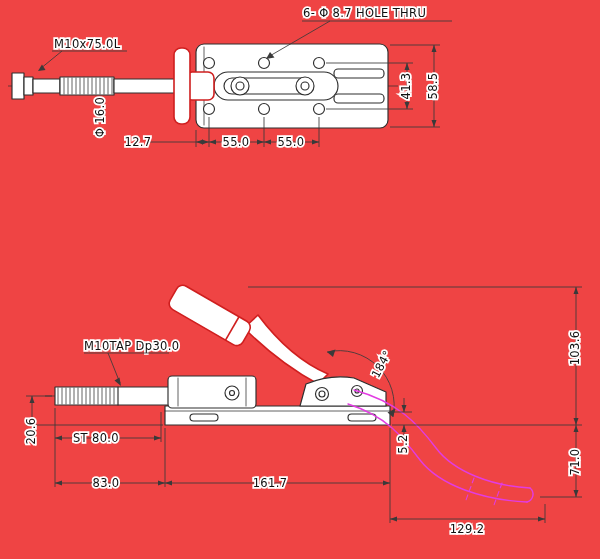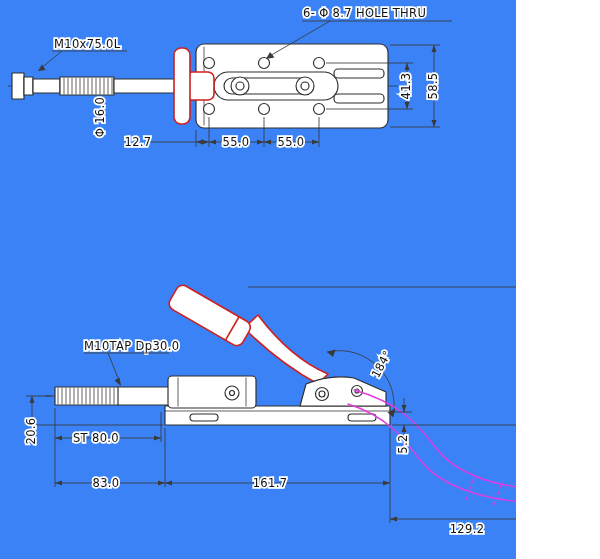--- a/index.html
+++ b/index.html
@@ -1,16 +1,16 @@
 <!DOCTYPE html>
 <html style="--line: #2e2e2e; --dim: #3a3a3a; --red: #cf1f1f; --mag: #e23ce2;"><head>
 <meta charset="utf-8">
 <style>
   html,body{margin:0;padding:0;background:#fff}
-  .canvas{width:516px;height:559px;background:#3b82f6;position:relative;overflow:hidden;
+  .canvas{width:600px;height:559px;background:#ef4444;position:relative;overflow:hidden;
           font-family:"DejaVu Sans", sans-serif}
   svg{display:block}
   .ln{stroke:var(--line,#2e2e2e);fill:none;stroke-width:1.15;stroke-linecap:round;stroke-linejoin:round}
   .thin{stroke-width:0.75}
   .red{stroke:var(--red,#cf1f1f);fill:none;stroke-width:1.6;stroke-linejoin:round}
   .mag{stroke:var(--mag,#e23ce2);fill:none;stroke-width:1.4;stroke-linecap:round}
   .magdash{stroke-dasharray:5 4;stroke-width:1.1}
   .cl{stroke:var(--line,#2e2e2e);fill:none;stroke-width:0.7;stroke-dasharray:12 3 3 3}
   .dimln{stroke:var(--dim,#3a3a3a);fill:none;stroke-width:0.85}
   .arr{fill:var(--dim,#3a3a3a);stroke:none}

